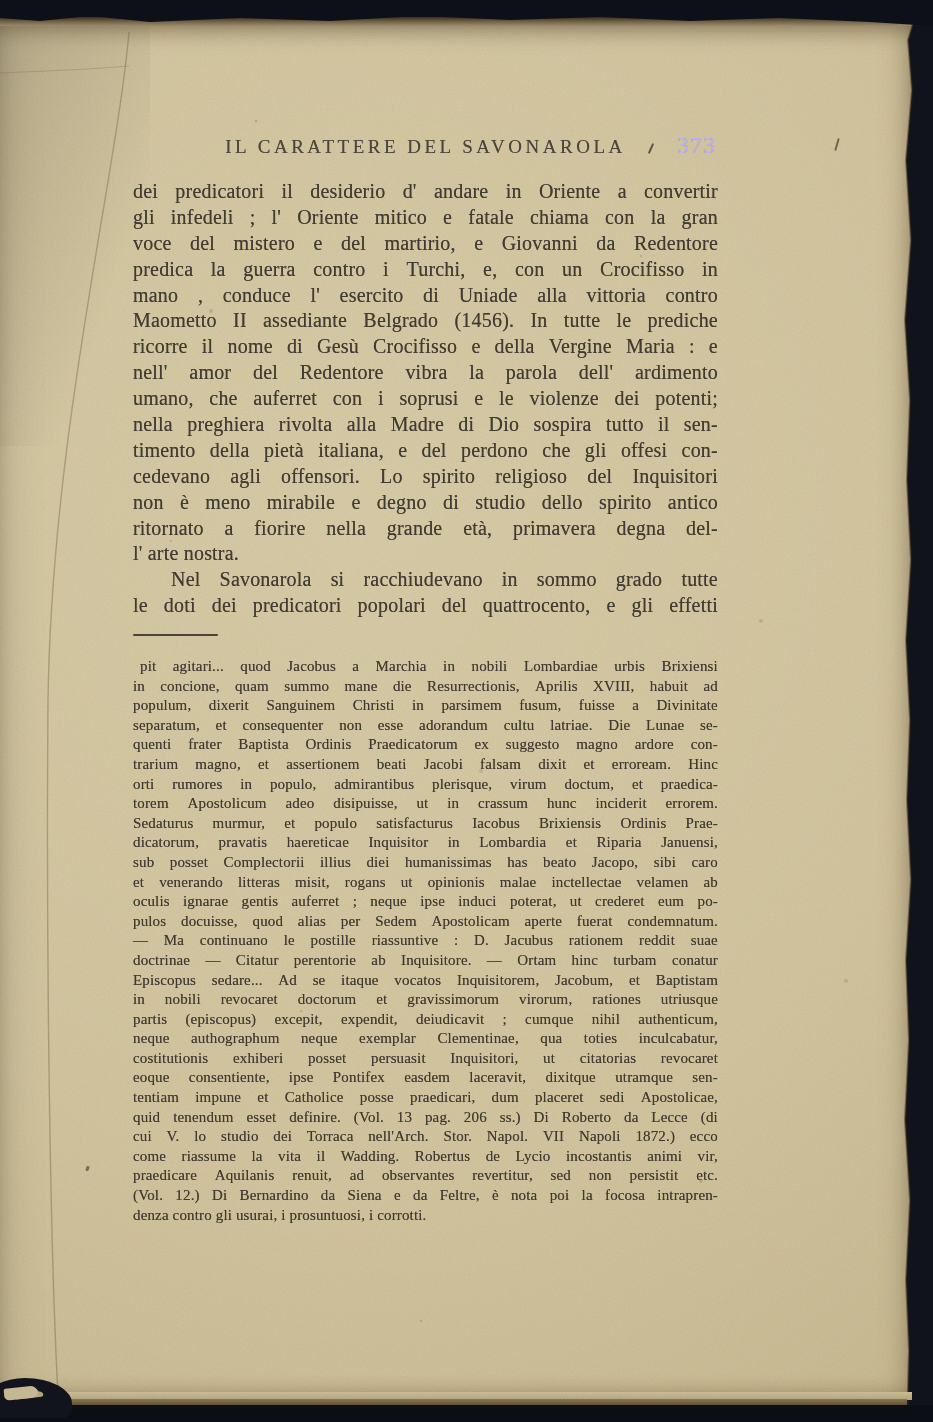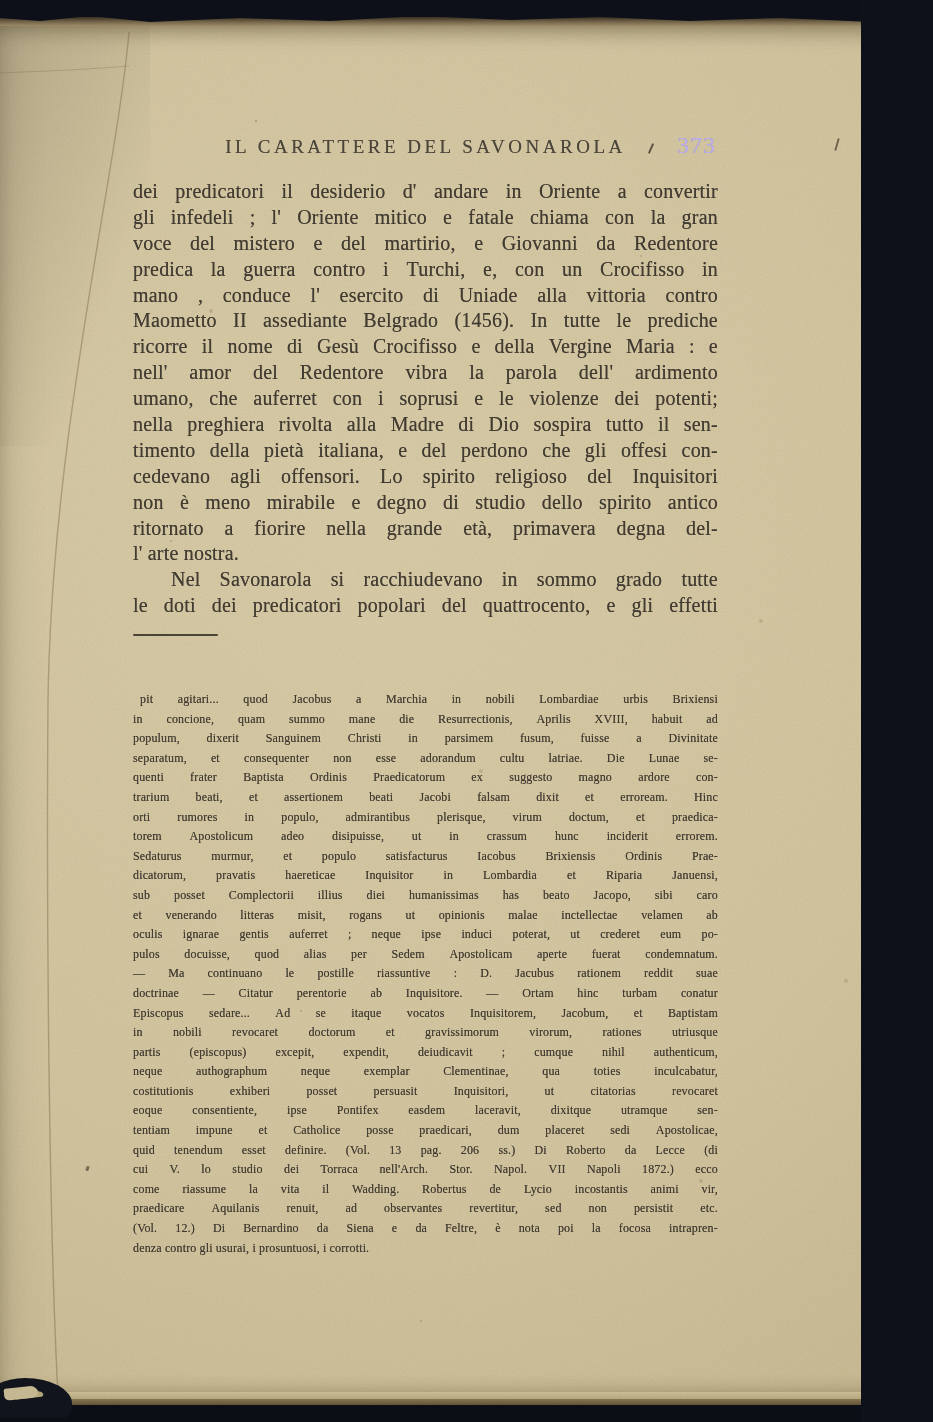--- a/index.html
+++ b/index.html
@@ -1,20 +1,19 @@
 <!DOCTYPE html>
 <html><head>
 <meta charset="utf-8">
 <style>
   html,body{margin:0;padding:0;background:#0e1119;}
   #scene{
-    position:relative;width:829px;height:1422px;overflow:hidden;
+    position:relative;width:933px;height:1422px;overflow:hidden;
     background:#12151e;
     font-family:"Liberation Serif","DejaVu Serif",serif;
-    padding-left:32px;
   }
   
   .backdrop{position:absolute;inset:0;background:
     linear-gradient(180deg,#0d1018 0%,#12151e 8%,#141824 55%,#0b0e15 100%);}
   
   .paper{
     position:absolute;left:0;top:26px;width:916px;height:1372px;
     background:
       radial-gradient(120% 90% at 40% 35%, #d9cda9 0%, #d3c6a1 55%, #cabc95 85%, #c3b48c 100%);
     box-shadow:
@@ -48,22 +47,22 @@
     position:absolute;left:133px;top:132px;width:585px;text-align:right;
     font-size:24px;color:#c4b5fd;letter-spacing:1px;
     padding-right:2px;box-sizing:border-box;
     text-shadow:0 0 .6px rgba(70,64,54,.5);
   }
   .body-block{position:absolute;left:133px;top:179px;width:585px;color:#423c33;
     font-size:20px;text-shadow:0 0 .5px rgba(62,54,44,.65);letter-spacing:.2px;}
   .body-block .tl{height:25.9px;line-height:25.9px;}
   .foot-rule{position:absolute;left:133px;top:634px;width:85px;height:2.4px;
     background:#4c453a;border-radius:1px;}
-  .foot-block{position:absolute;left:133px;top:690px;width:585px;color:#403a31;
-    font-size:12px;text-shadow:0 0 .4px rgba(60,52,42,.6);letter-spacing:.15px;font-family:Liberation Serif, serif;}
+  .foot-block{position:absolute;left:133px;top:657px;width:585px;color:#403a31;
+    font-size:15px;text-shadow:0 0 .4px rgba(60,52,42,.6);letter-spacing:.15px;font-family:Liberation Serif, serif;}
   .foot-block .tl{height:19.6px;line-height:19.6px;}
   .tl{white-space:nowrap;overflow:visible;}
   .tl.j{display:flex;justify-content:space-between;}
   .tl.j span{white-space:pre;}
   
   .pen-mark{position:absolute;background:rgba(74,64,50,.85);border-radius:1px;}
   .mark-373{left:650px;top:143px;width:2px;height:11px;transform:rotate(24deg);}
   .mark-margin{left:836px;top:138px;width:2px;height:13px;transform:rotate(16deg);background:rgba(92,80,62,.8);}
   .mark-dot{left:86px;top:1166px;width:3px;height:5px;transform:rotate(20deg);background:rgba(84,73,56,.7);}
   svg.overlay{position:absolute;pointer-events:none;}
@@ -355,21 +354,21 @@
         <span>Ordinis</span>
         <span>Praedicatorum</span>
         <span>ex</span>
         <span>suggesto</span>
         <span>magno</span>
         <span>ardore</span>
         <span>con-</span>
       </div>
       <div class="tl j">
         <span>trarium</span>
-        <span>beati,</span>
+        <span>magno,</span>
         <span>et</span>
         <span>assertionem</span>
         <span>beati</span>
         <span>Jacobi</span>
         <span>falsam</span>
         <span>dixit</span>
         <span>et</span>
         <span>erroream.</span>
         <span>Hinc</span>
       </div>

